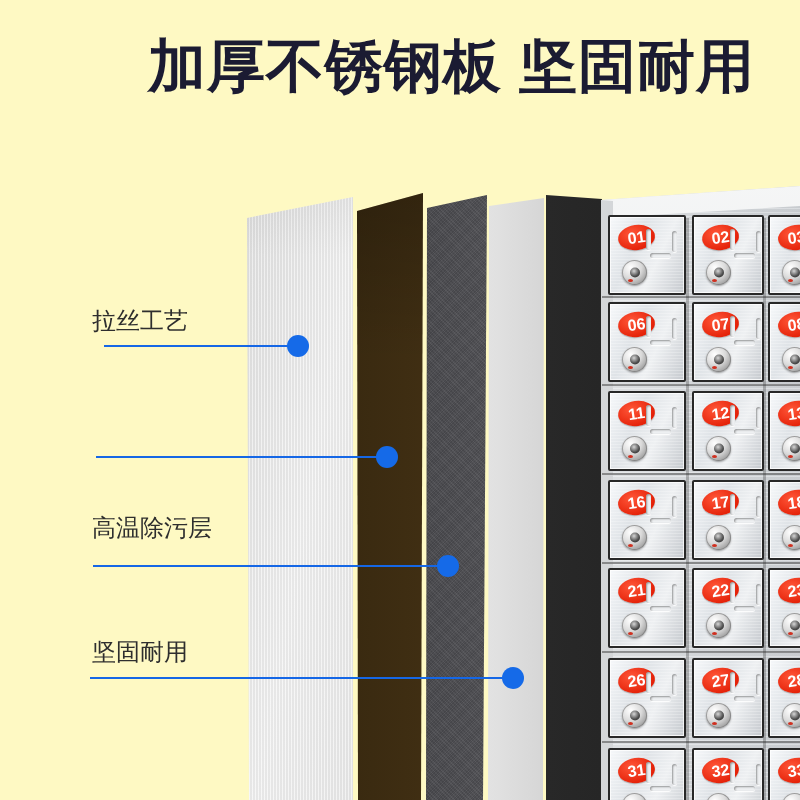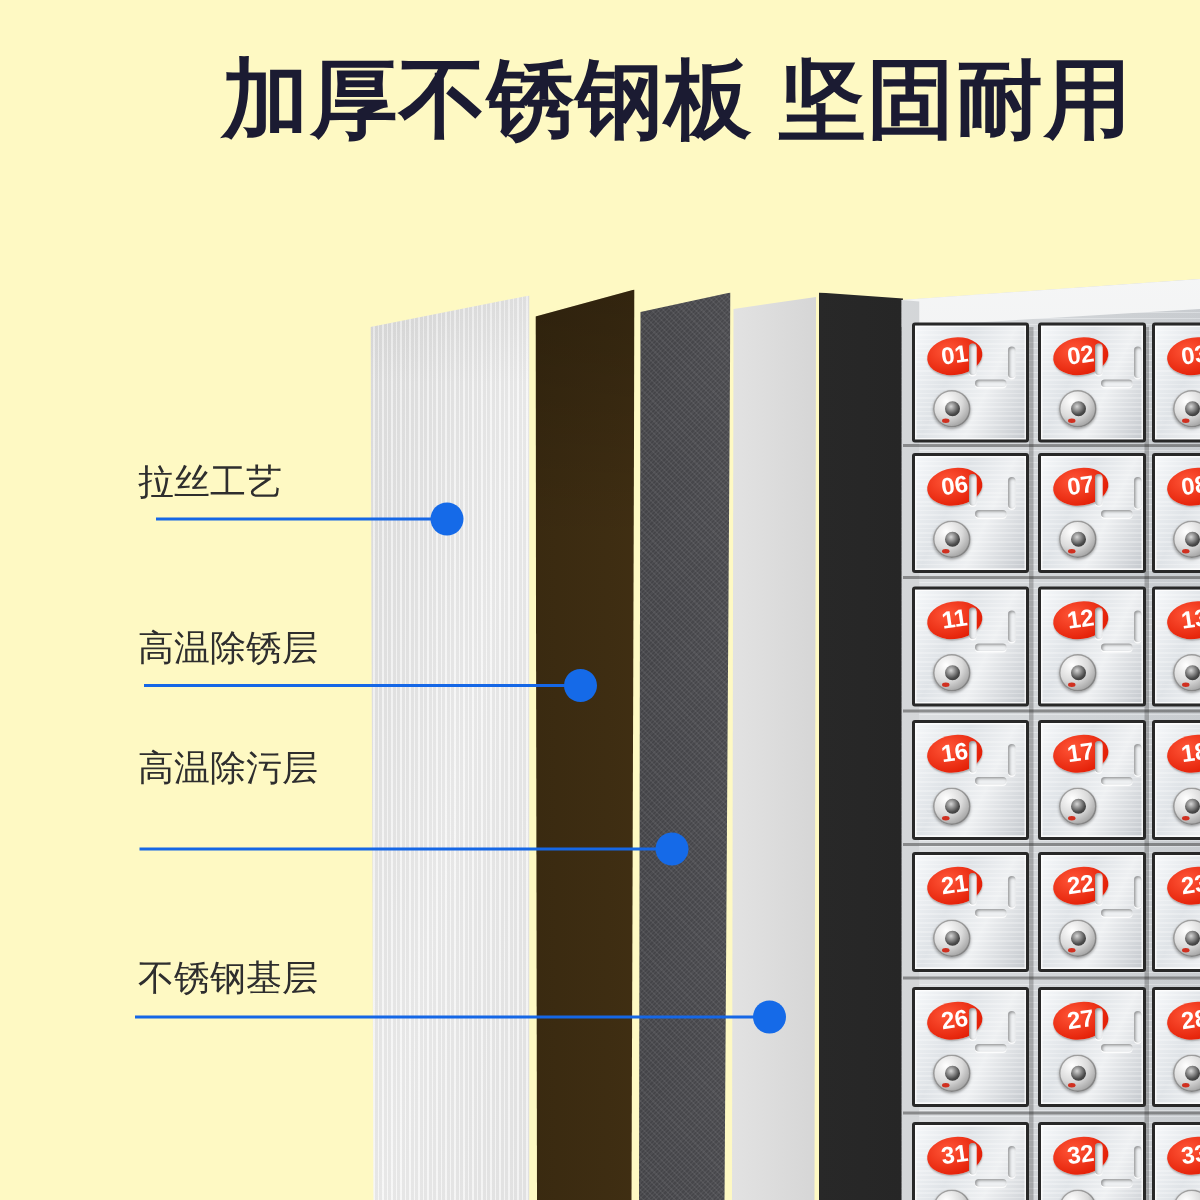--- a/index.html
+++ b/index.html
@@ -98,21 +98,21 @@
   .vent-v.v1{left:36px;top:12px;}
   .vent-v.v2{left:62px;top:14px;}
   .vent-h{
     position:absolute;left:40px;top:36px;width:21px;height:5px;border-radius:3px;background:#eef0f2;
     box-shadow:inset 1px 1px 2px rgba(0,0,0,.38),0 1px 0 rgba(255,255,255,.85);
   }
   
   .callout-label{position:absolute;left:92px;font-size:24px;color:#2e2e2e;white-space:nowrap;}
   .callout-line{position:absolute;height:2px;background:#1567e6;z-index:6;}
   .callout-dot{position:absolute;width:22px;height:22px;border-radius:50%;background:#156ae8;z-index:7;}
-  .l1{top:305px;text-align:right;} .l2{top:416px;} .l3{top:496px;} .l4{top:636px;}
+  .l1{top:305px;text-align:right;} .l2{top:416px;} .l3{top:512px;} .l4{top:636px;}
   .ln1{left:104px;top:345px;width:194px;}
   .ln2{left:96px;top:456px;width:291px;}
   .ln3{left:93px;top:565px;width:355px;}
   .ln4{left:90px;top:677px;width:423px;}
   .d1{left:287px;top:335px;} .d2{left:376px;top:446px;}
   .d3{left:437px;top:555px;} .d4{left:502px;top:667px;}
 </style>
 </head>
 <body>
 
@@ -262,23 +262,22 @@
         <div class="vent-h"></div>
         <div class="lock"></div>
       </div>
       <div class="door" style="left: 768px; top: 748px; width: 70px;">
         <div class="badge">33</div>
         <div class="lock"></div>
       </div>
     </div>
 
   <div class="callout-label l1">拉丝工艺</div>
-  <div class="callout-label l2">高温除锈层</div>
   <div class="callout-label l3">高温除污层</div>
-  <div class="callout-label l4">不锈钢基层</div>
+  <div class="callout-label l4">坚固耐用</div>
 
   <div class="callout-line ln1"></div>
   <div class="callout-line ln2"></div>
   <div class="callout-line ln3"></div>
   <div class="callout-line ln4"></div>
 
   <div class="callout-dot d1"></div>
   <div class="callout-dot d2"></div>
   <div class="callout-dot d3"></div>
   <div class="callout-dot d4"></div>

